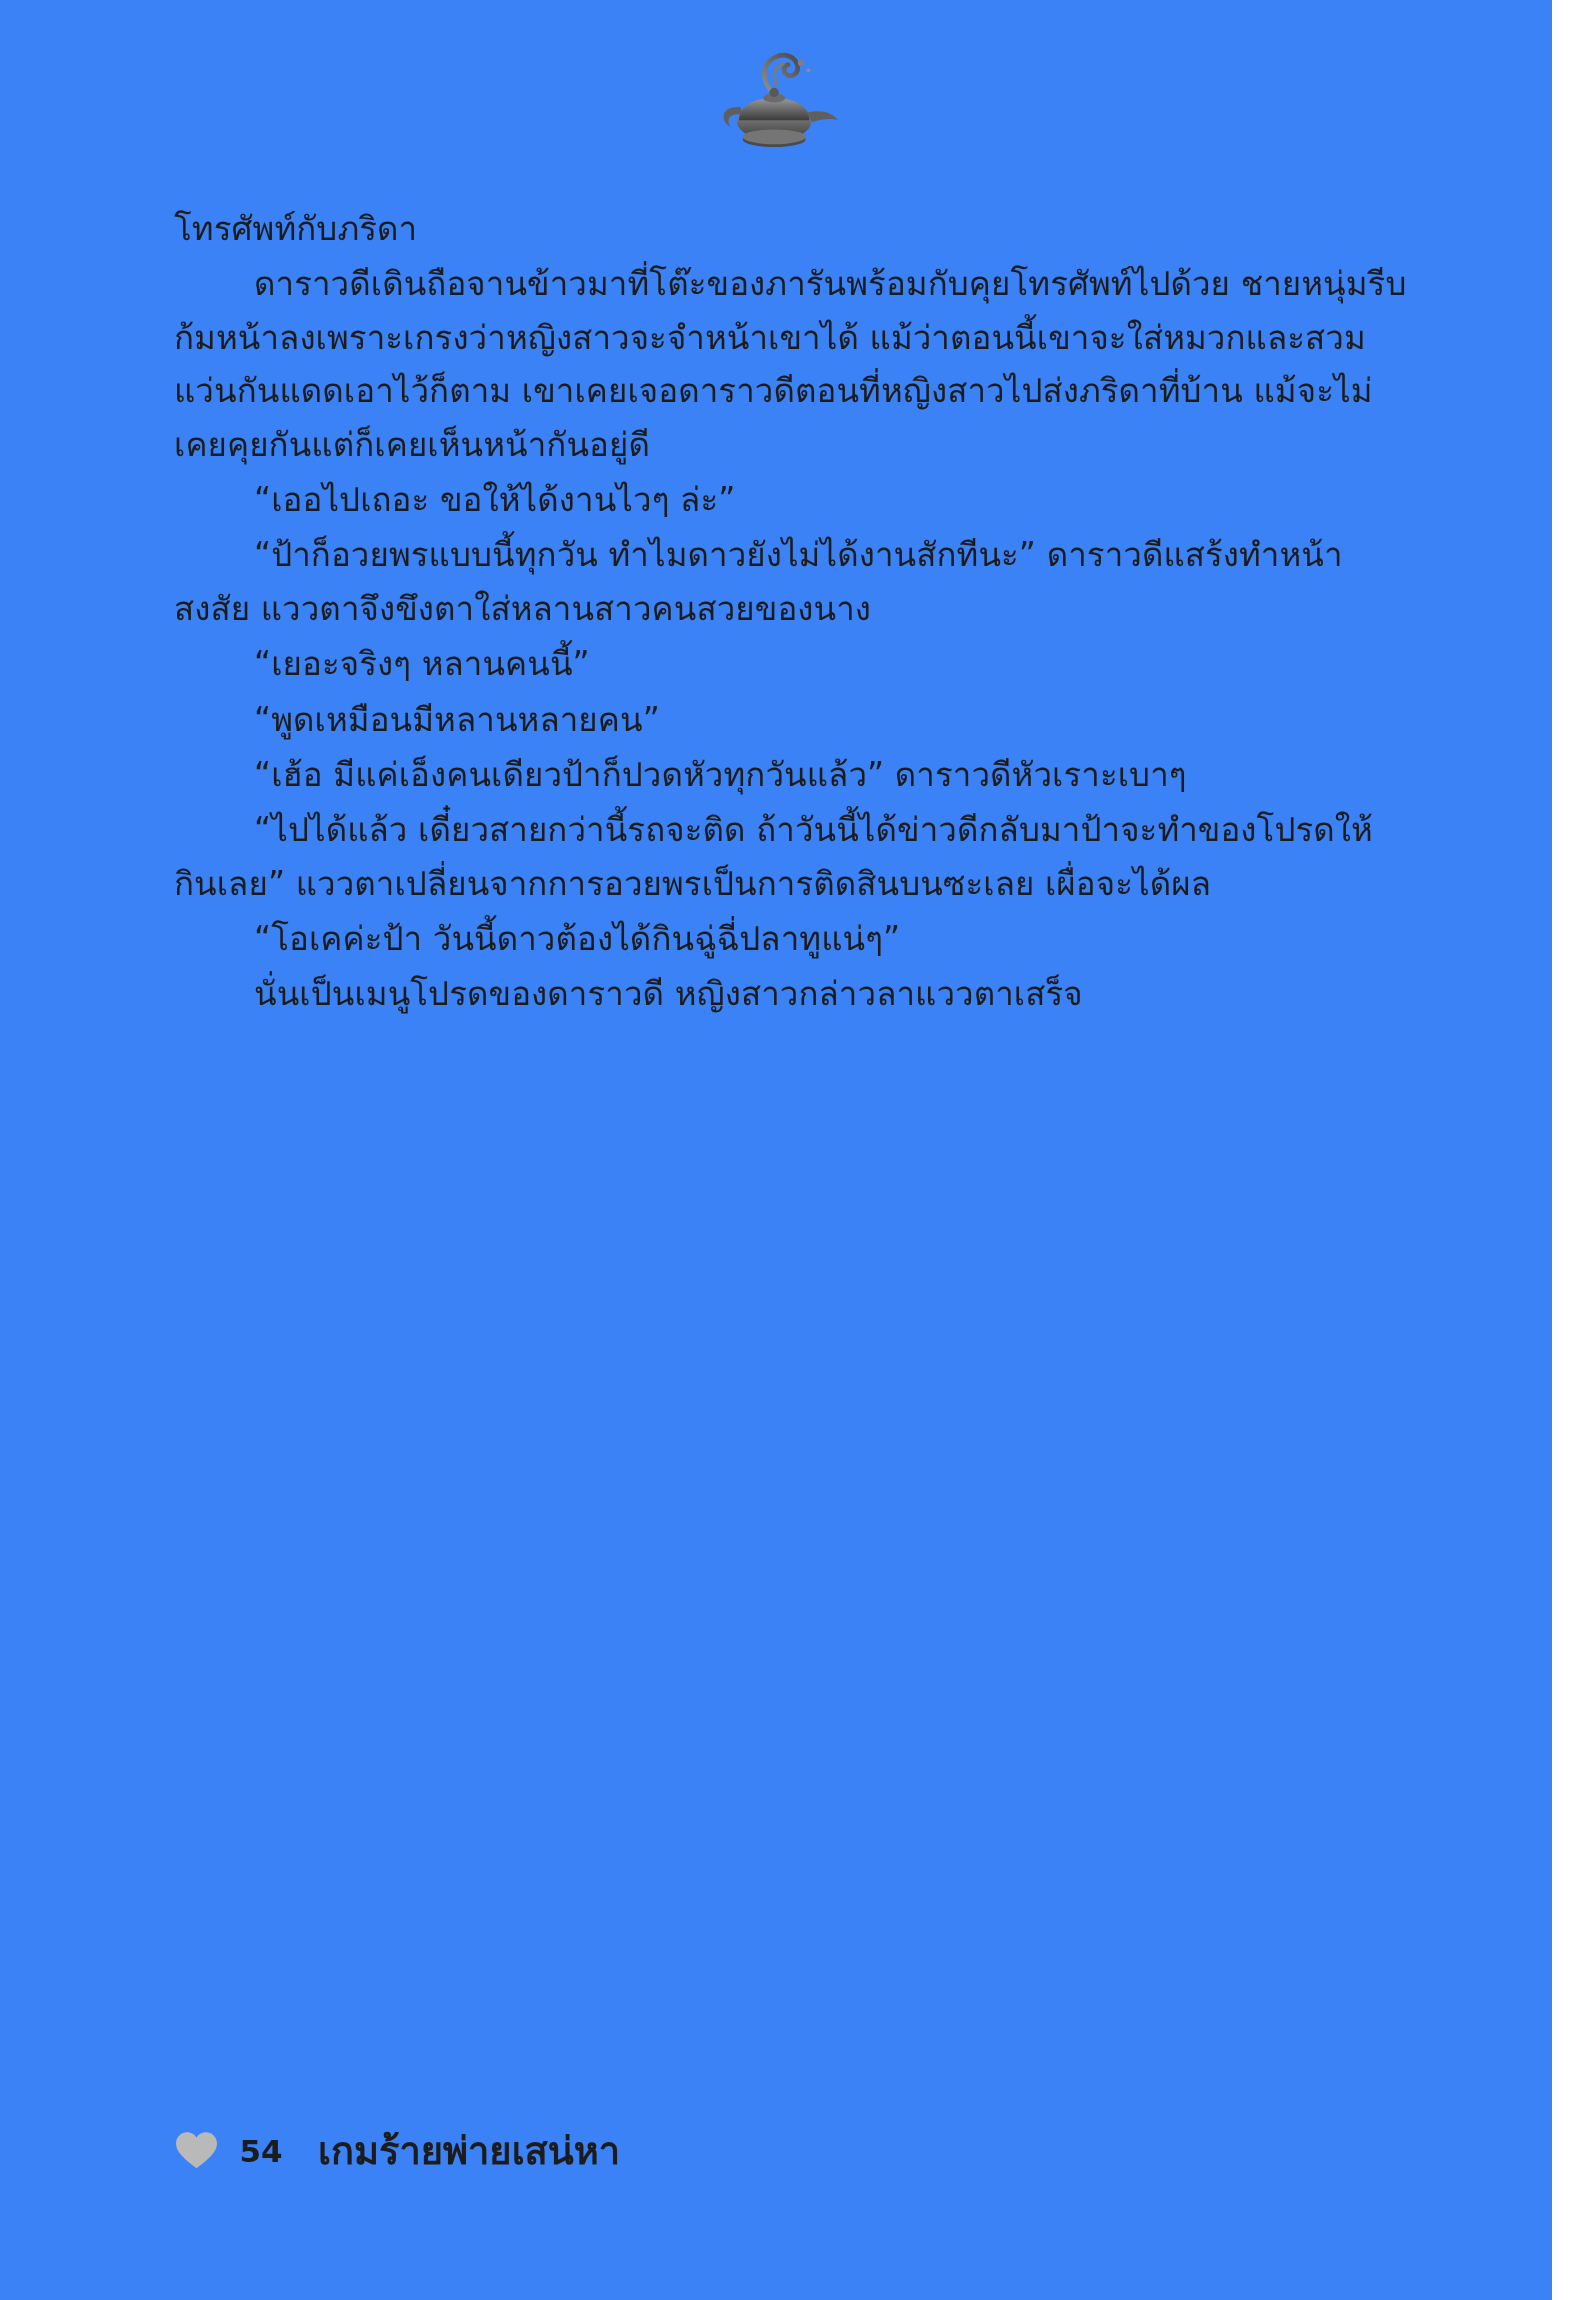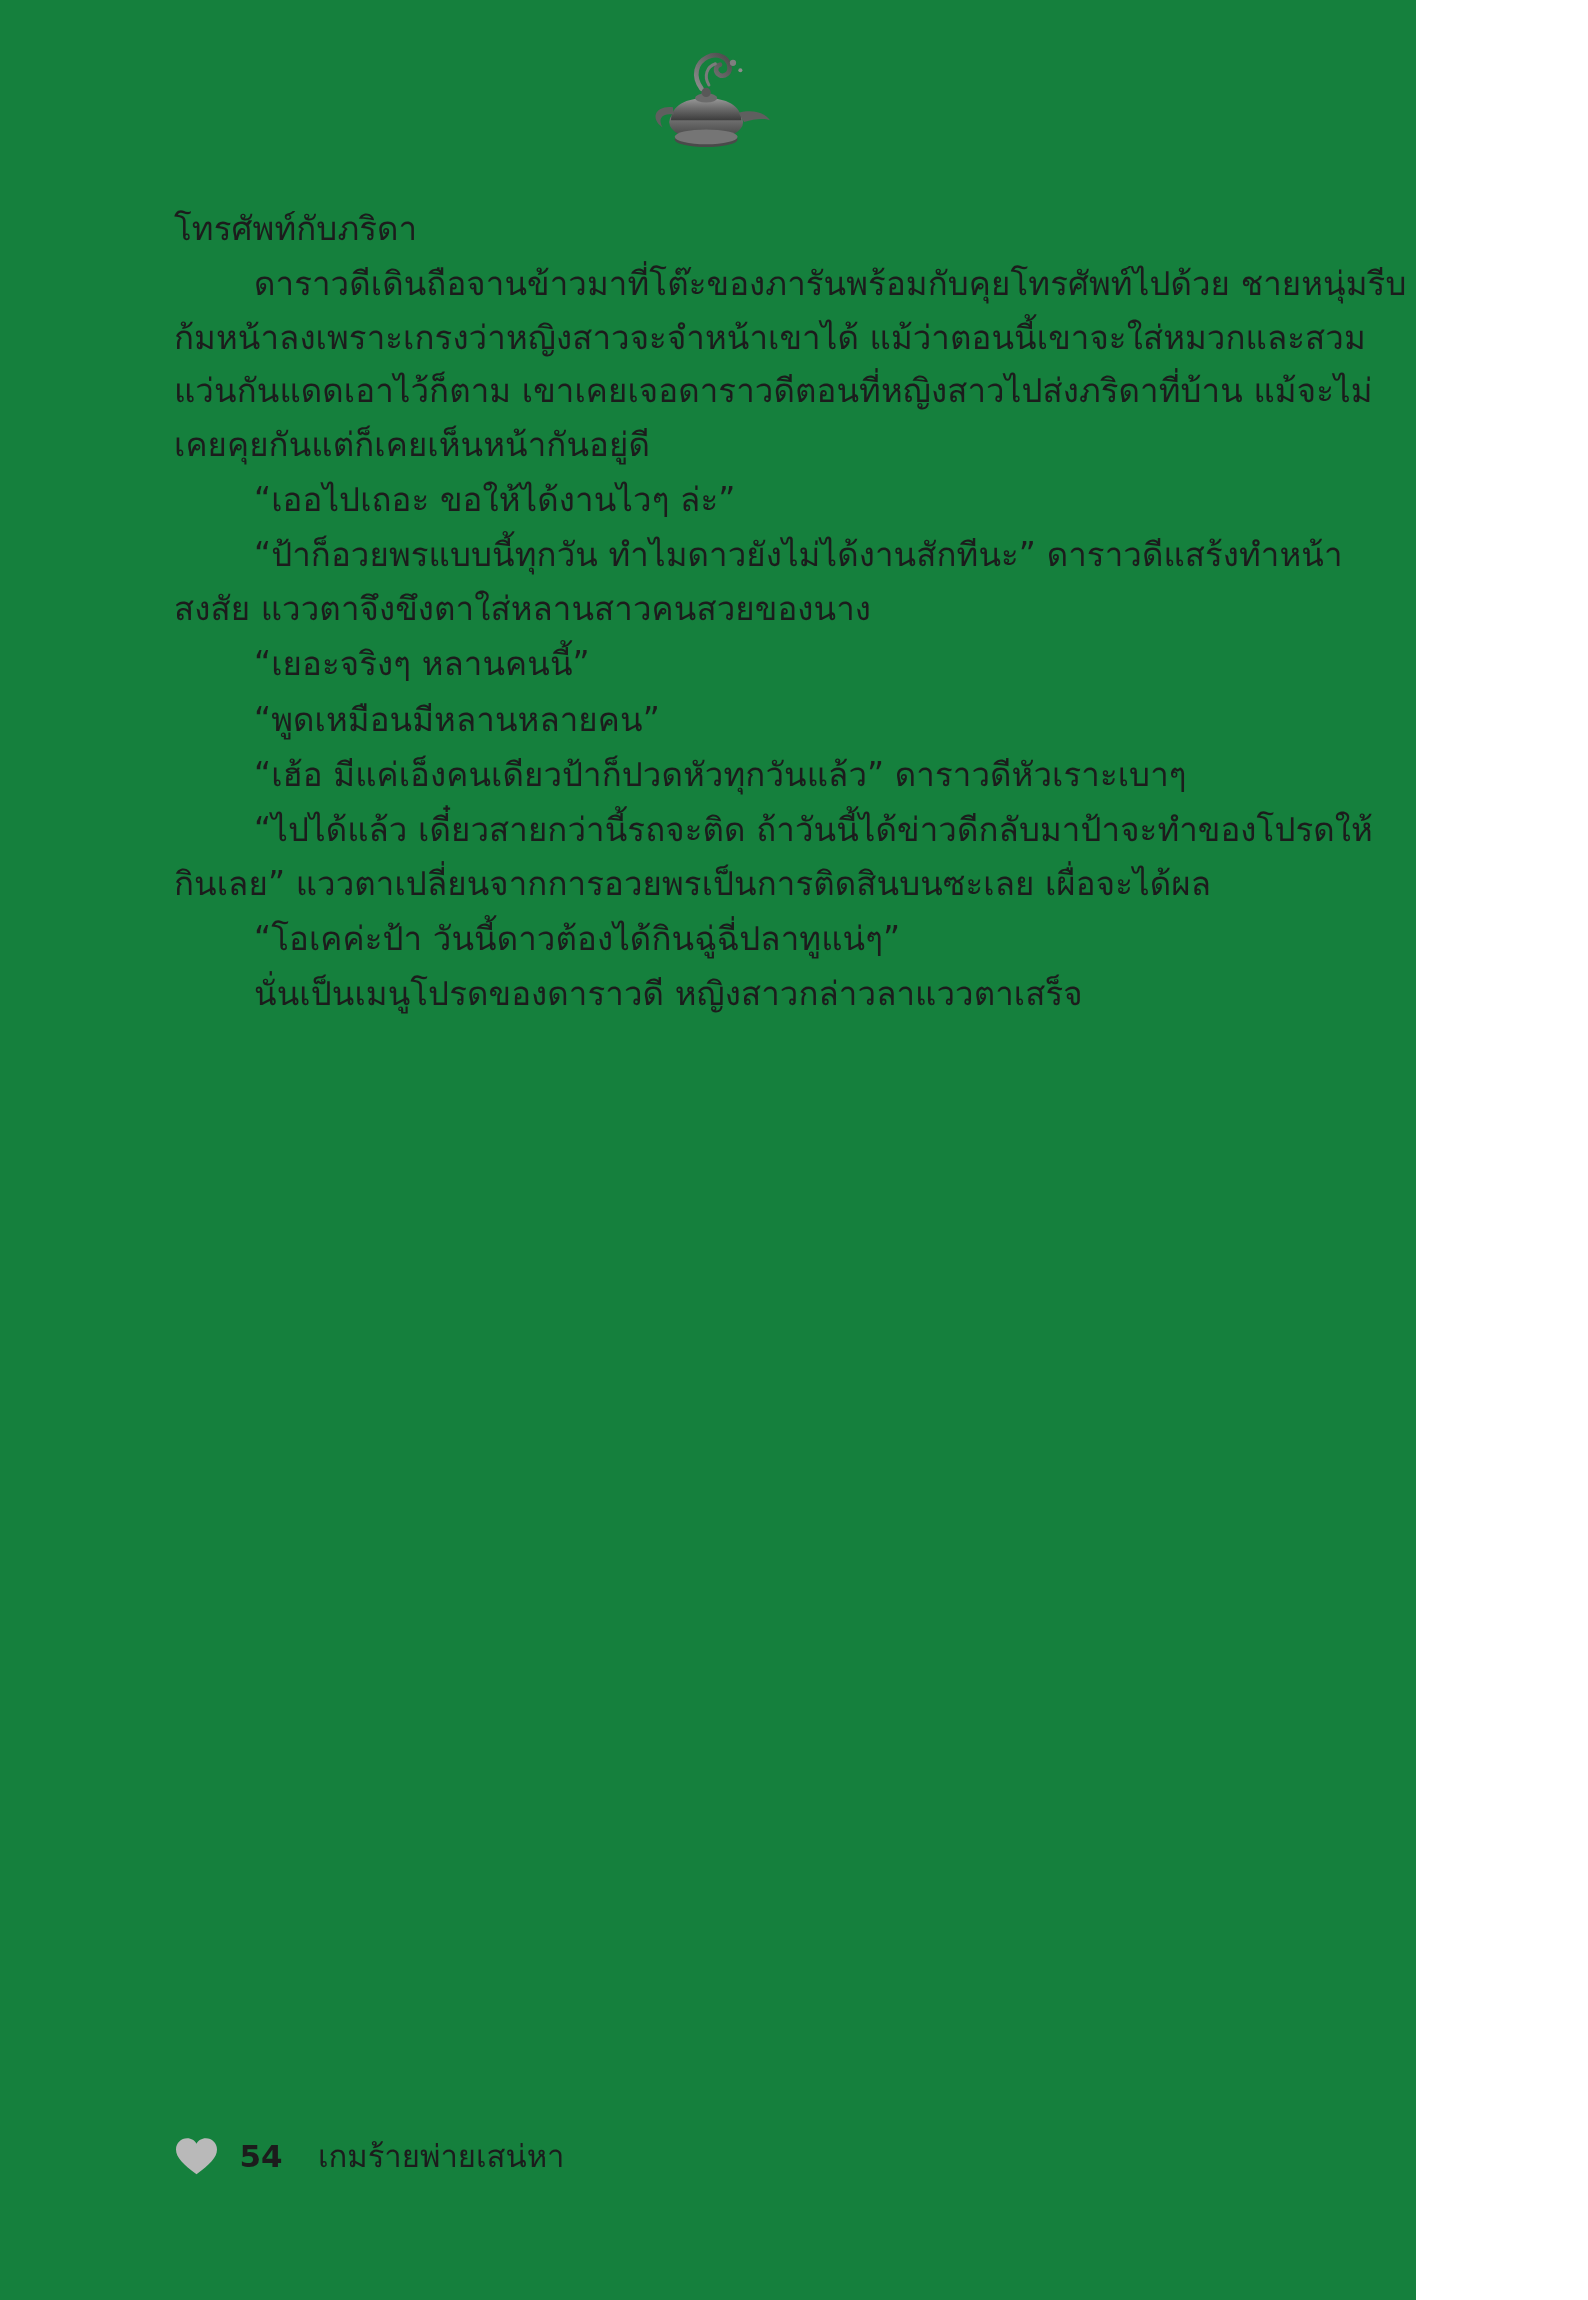--- a/index.html
+++ b/index.html
@@ -5,23 +5,23 @@
   html, body {
     margin: 0;
     padding: 0;
     background: #ffffff;
   }
   body {
     font-family: "DejaVu Sans", sans-serif;
   }
   .page {
     position: relative;
-    width: 1416px;
+    width: 1552px;
     height: 2300px;
-    background: #15803d;
+    background: #3b82f6;
     box-sizing: border-box;
     overflow: hidden;
   }
 
   
   .header-ornament {
     position: absolute;
     top: 48px;
     left: 0;
     right: 0;
@@ -76,22 +76,22 @@
     flex: 0 0 auto;
   }
   .footer-page-number {
     font-family: "DejaVu Sans", sans-serif;
     font-size: 31px;
     font-weight: bold;
     color: #1c1c1c;
   }
   .footer-book-title {
     font-family: "DejaVu Sans", sans-serif;
-    font-size: 31px;
-    font-weight: normal;
+    font-size: 38px;
+    font-weight: bold;
     color: #1c1c1c;
     margin-left: 15px;
   }
 </style>
 </head>
 <body>
 
 <div class="page">
 
   <div class="header-ornament">

